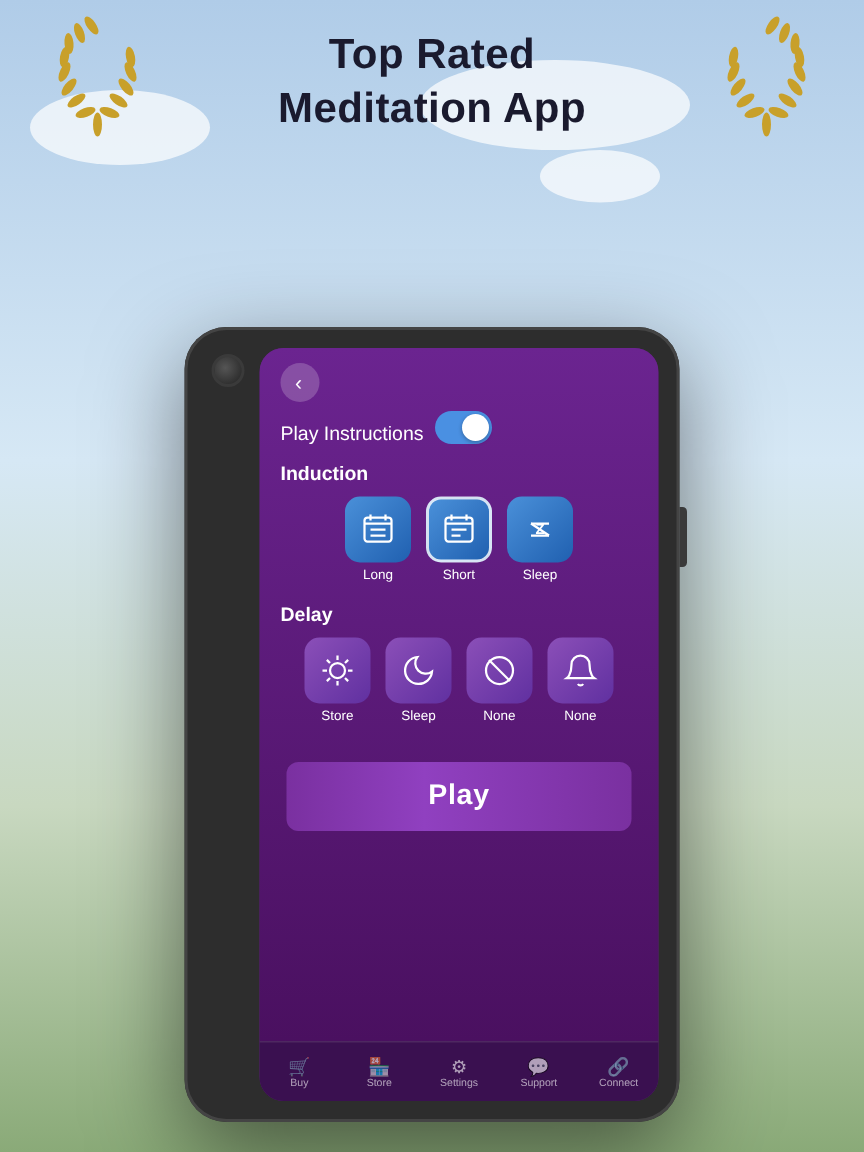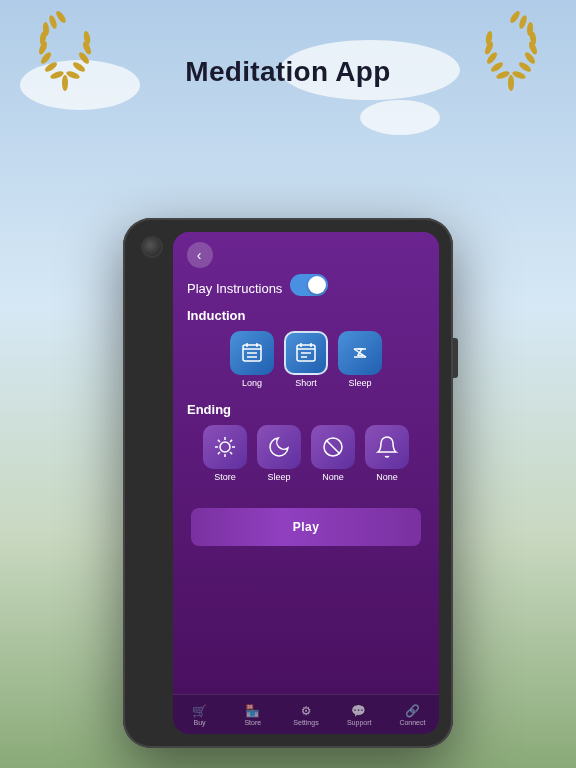--- a/index.html
+++ b/index.html
@@ -227,21 +227,21 @@
       padding: 0 4px;
       flex-shrink: 0;
     }
     .play-btn {
       width: 100%;
       padding: 12px;
       background: linear-gradient(90deg, #7a30a0 0%, #9040c0 40%, #7a30a0 100%);
       border: none;
       border-radius: 8px;
       color: white;
-      font-size: 12px;
+      font-size: 19px;
       font-weight: 600;
       text-align: center;
       cursor: pointer;
       letter-spacing: 0.5px;
     }
 
     
     .tab-bar {
       background: #3a1050;
       border-top: 1px solid rgba(255,255,255,0.1);
@@ -320,21 +320,21 @@
       <ellipse cx="14" cy="14" rx="7" ry="3" transform="rotate(35,14,14)"></ellipse>
       <ellipse cx="19" cy="5" rx="7" ry="3" transform="rotate(50,19,5)"></ellipse>
       <ellipse cx="22" cy="-5" rx="7" ry="3" transform="rotate(65,22,-5)"></ellipse>
       <ellipse cx="22" cy="-15" rx="7" ry="3" transform="rotate(80,22,-15)"></ellipse>
     </g>
   </svg>
 </div>
 
 <div class="top-text">
   <div class="top-title">
-    <br>
+    <span>Top Rated</span><br>
     <span>Meditation App</span>
   </div>
 </div>
 
 <div class="tablet-wrapper">
   <div class="tablet-outer">
     <div class="tablet-camera"></div>
     <div class="tablet-button-side"></div>
 
     <div class="tablet-screen">
@@ -391,21 +391,21 @@
                   <line x1="6" y1="16" x2="18" y2="16" stroke="white" stroke-width="1.5"></line>
                   <text x="9" y="15" fill="white" font-size="10" font-weight="bold">Z</text>
                 </svg>
               </div>
               <span class="icon-label">Sleep</span>
             </div>
           </div>
         </div>
 
         <div class="section-gap">
-          <div class="section-title">Ending</div>
+          <div class="section-title">Delay</div>
           <div class="icon-row">
 
             <div class="icon-item">
               <div class="icon-box purple-gradient">
                 <svg width="24" height="24" viewBox="0 0 24 24" fill="none" xmlns="http://www.w3.org/2000/svg">
                   <circle cx="12" cy="12" r="5" stroke="white" stroke-width="1.5" fill="none"></circle>
                   <line x1="12" y1="2" x2="12" y2="5" stroke="white" stroke-width="1.5"></line>
                   <line x1="12" y1="19" x2="12" y2="22" stroke="white" stroke-width="1.5"></line>
                   <line x1="2" y1="12" x2="5" y2="12" stroke="white" stroke-width="1.5"></line>
                   <line x1="19" y1="12" x2="22" y2="12" stroke="white" stroke-width="1.5"></line>

